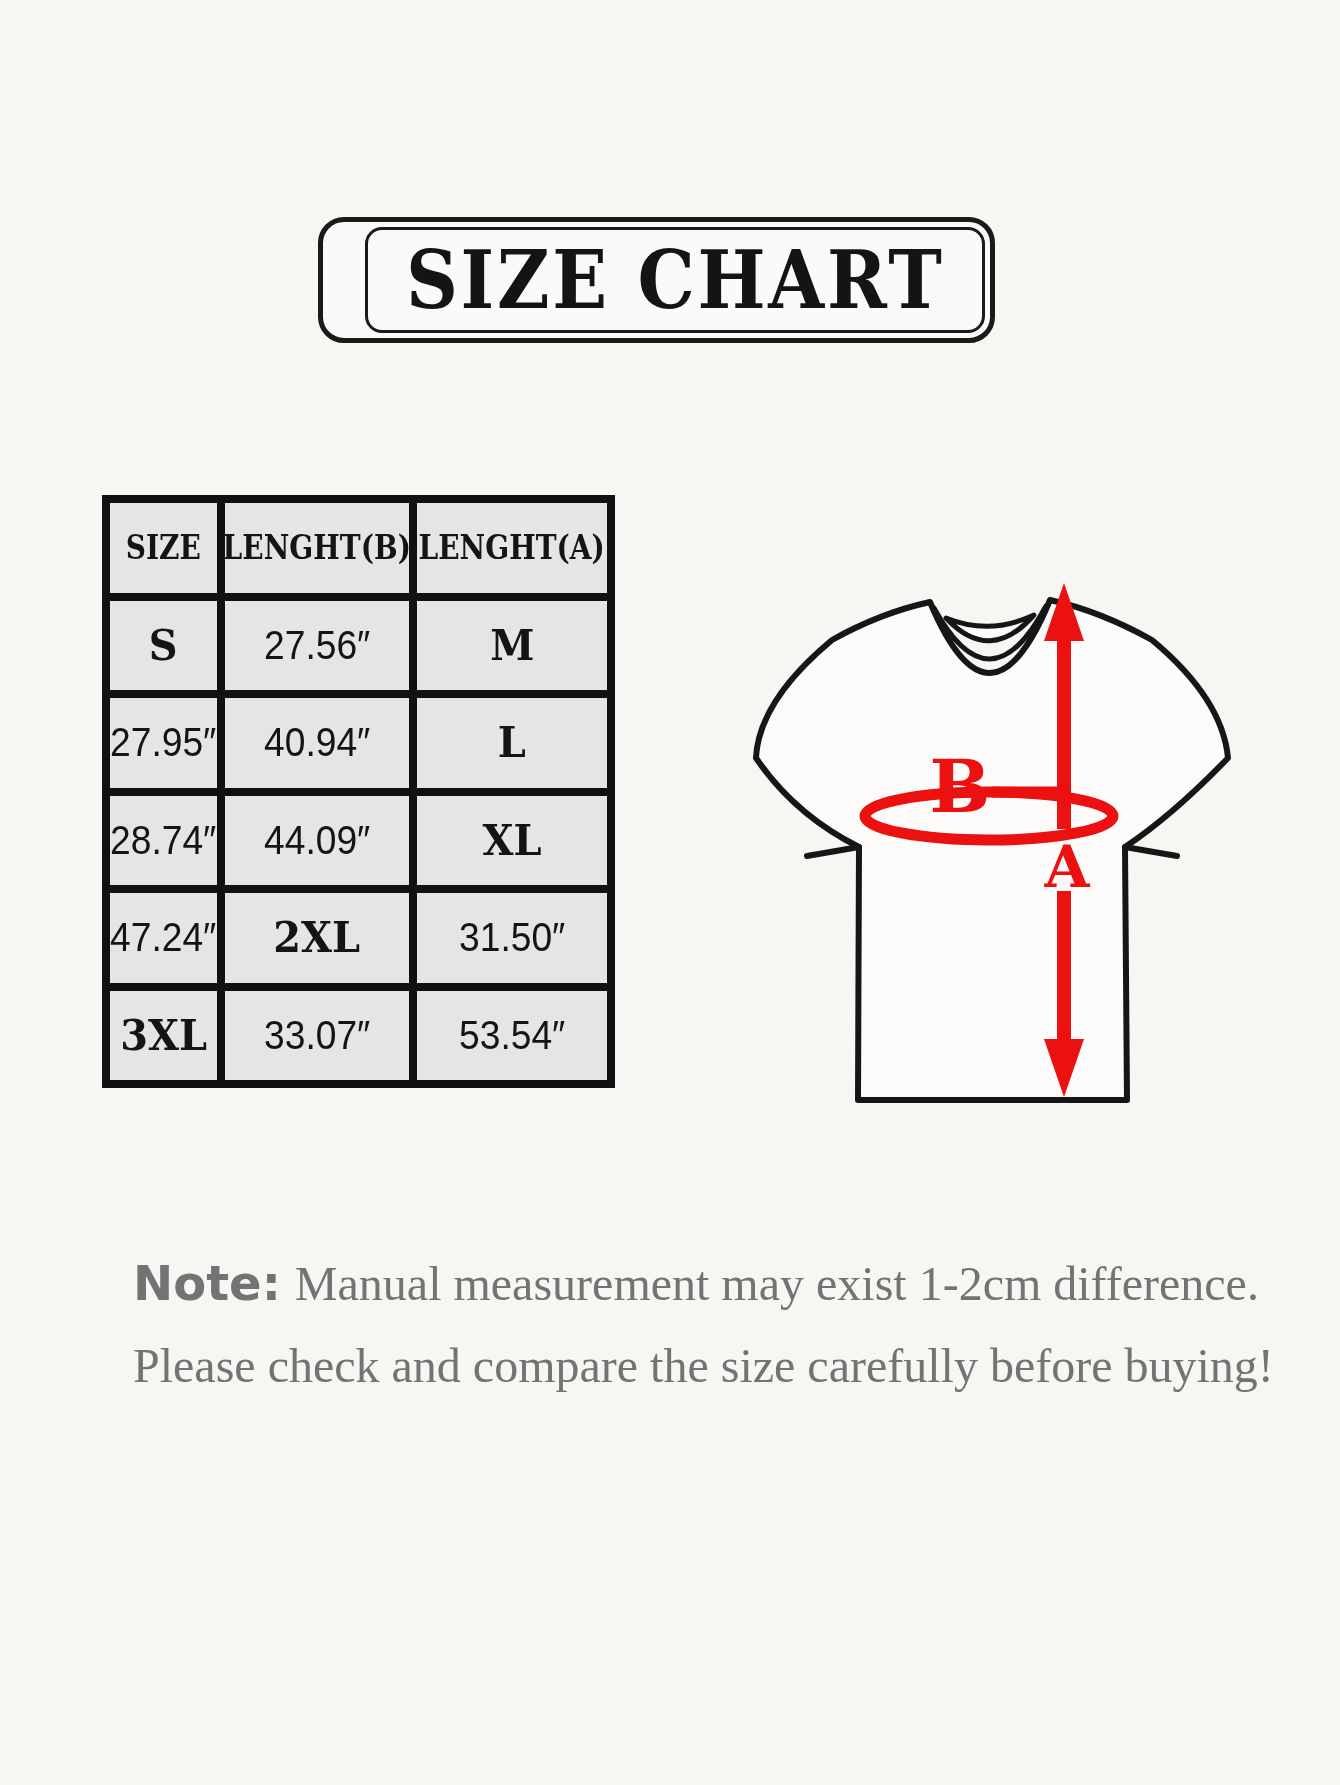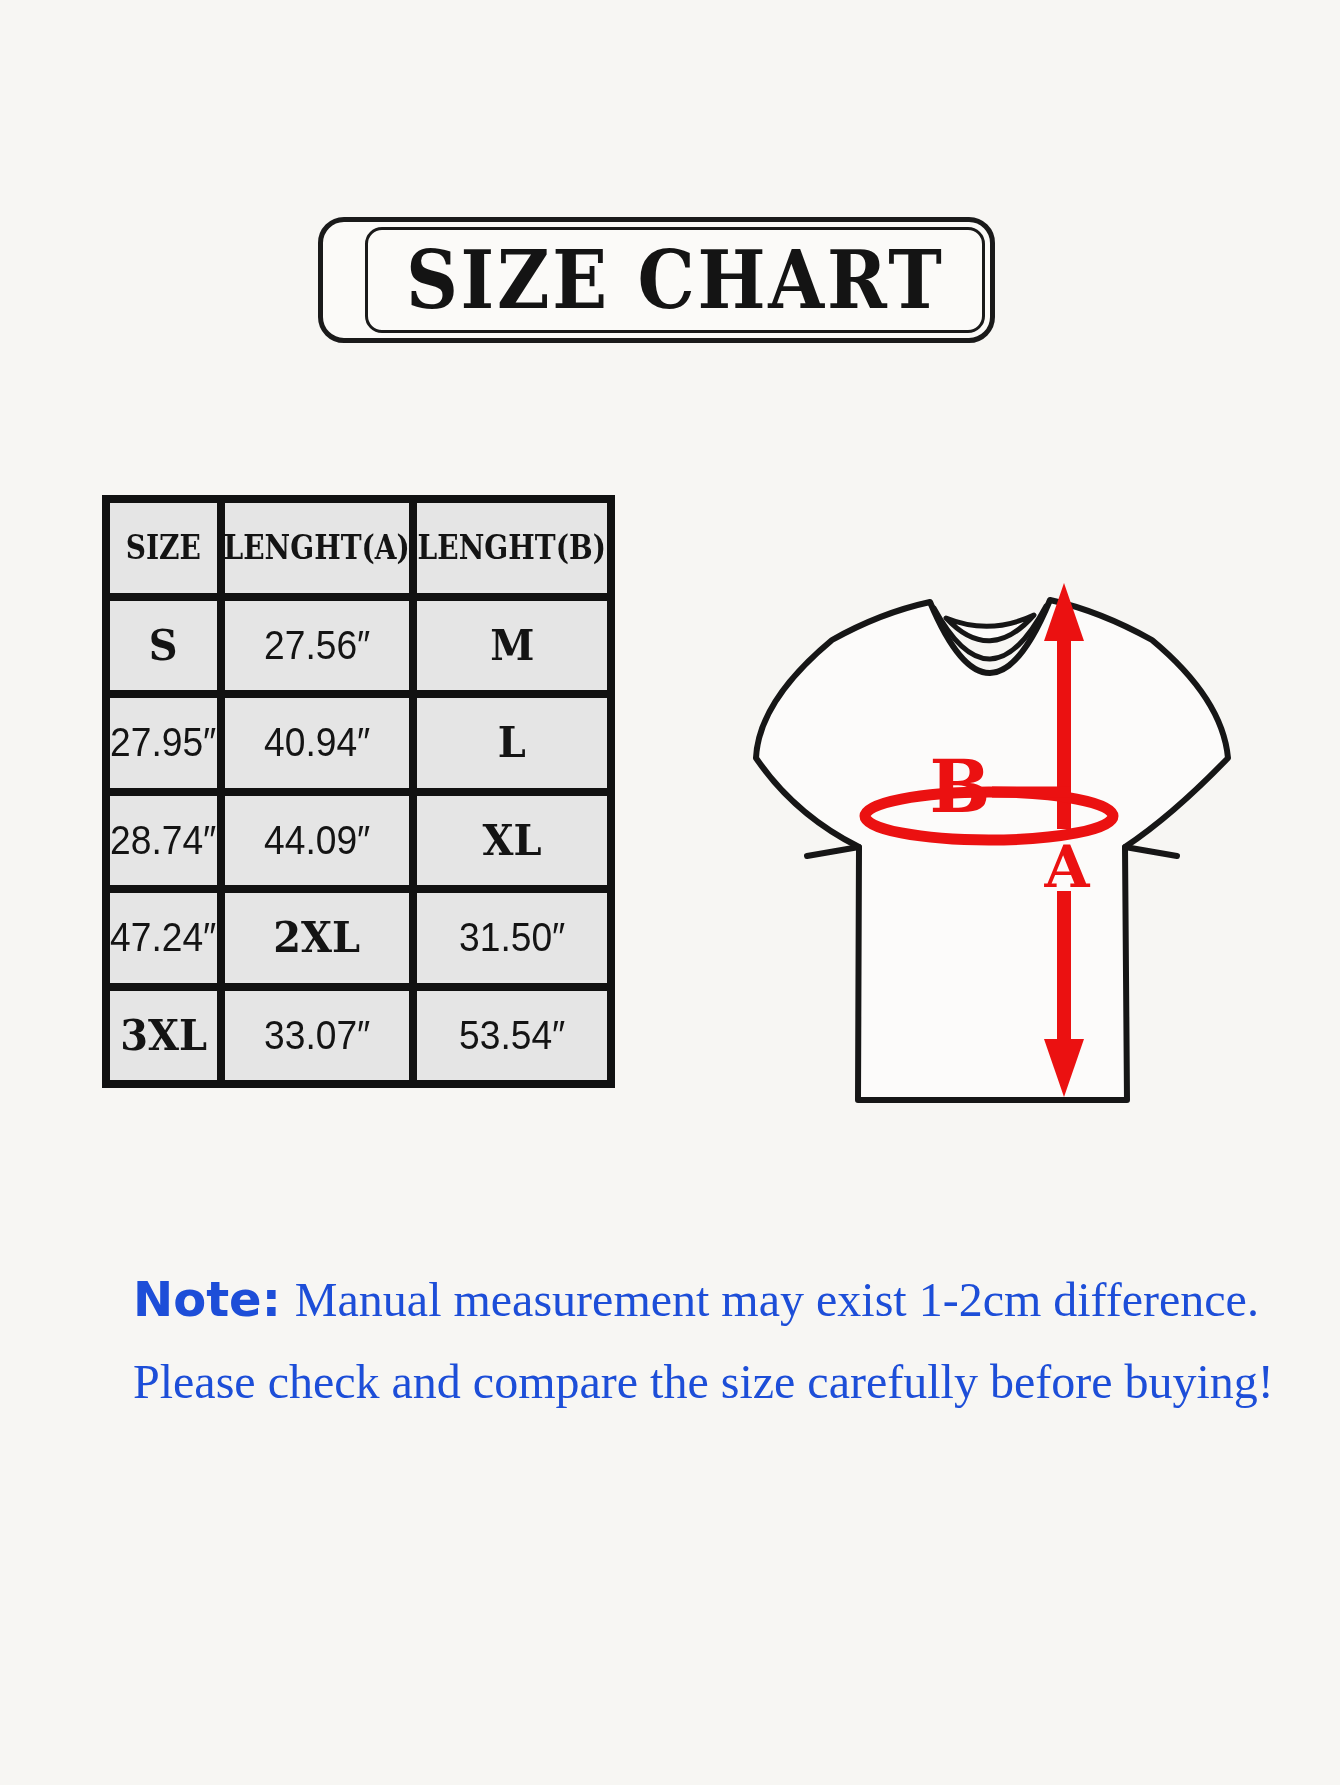--- a/index.html
+++ b/index.html
@@ -58,21 +58,21 @@
   
   .shirt-svg{position:absolute;left:640px;top:515px;}
   .red-label{
     font-family:"DejaVu Serif", serif;
     font-weight:bold;
   }
   
   .note{
     position:absolute;left:133px;top:1254px;width:1140px;
     font-family:"Liberation Serif", serif;
-    font-size:48px;color:#1d4ed8;margin-top:16px;
+    font-size:48px;color:#737373;
   }
   .note-line{display:block;line-height:58px;margin-bottom:24px;white-space:nowrap;}
   .note-prefix{
     font-family:"DejaVu Sans", sans-serif;
     font-weight:bold;margin-right:14px;
   }
 </style>
 </head>
 <body>
 
@@ -82,24 +82,24 @@
     <div class="title-inner">
       <div class="title-text">SIZE CHART</div>
     </div>
   </div>
 
   <div class="size-table">
     <div class="cell hdr">
         <span>SIZE</span>
       </div>
     <div class="cell hdr">
-        <span>LENGHT(A)</span>
+        <span>LENGHT(B)</span>
       </div>
     <div class="cell hdr">
-        <span>LENGHT(B)</span>
+        <span>LENGHT(A)</span>
       </div>
 
     <div class="cell size">
         <span>S</span>
       </div>
     <div class="cell val">
         <span>27.56″</span>
       </div>
 
     <div class="cell size">

